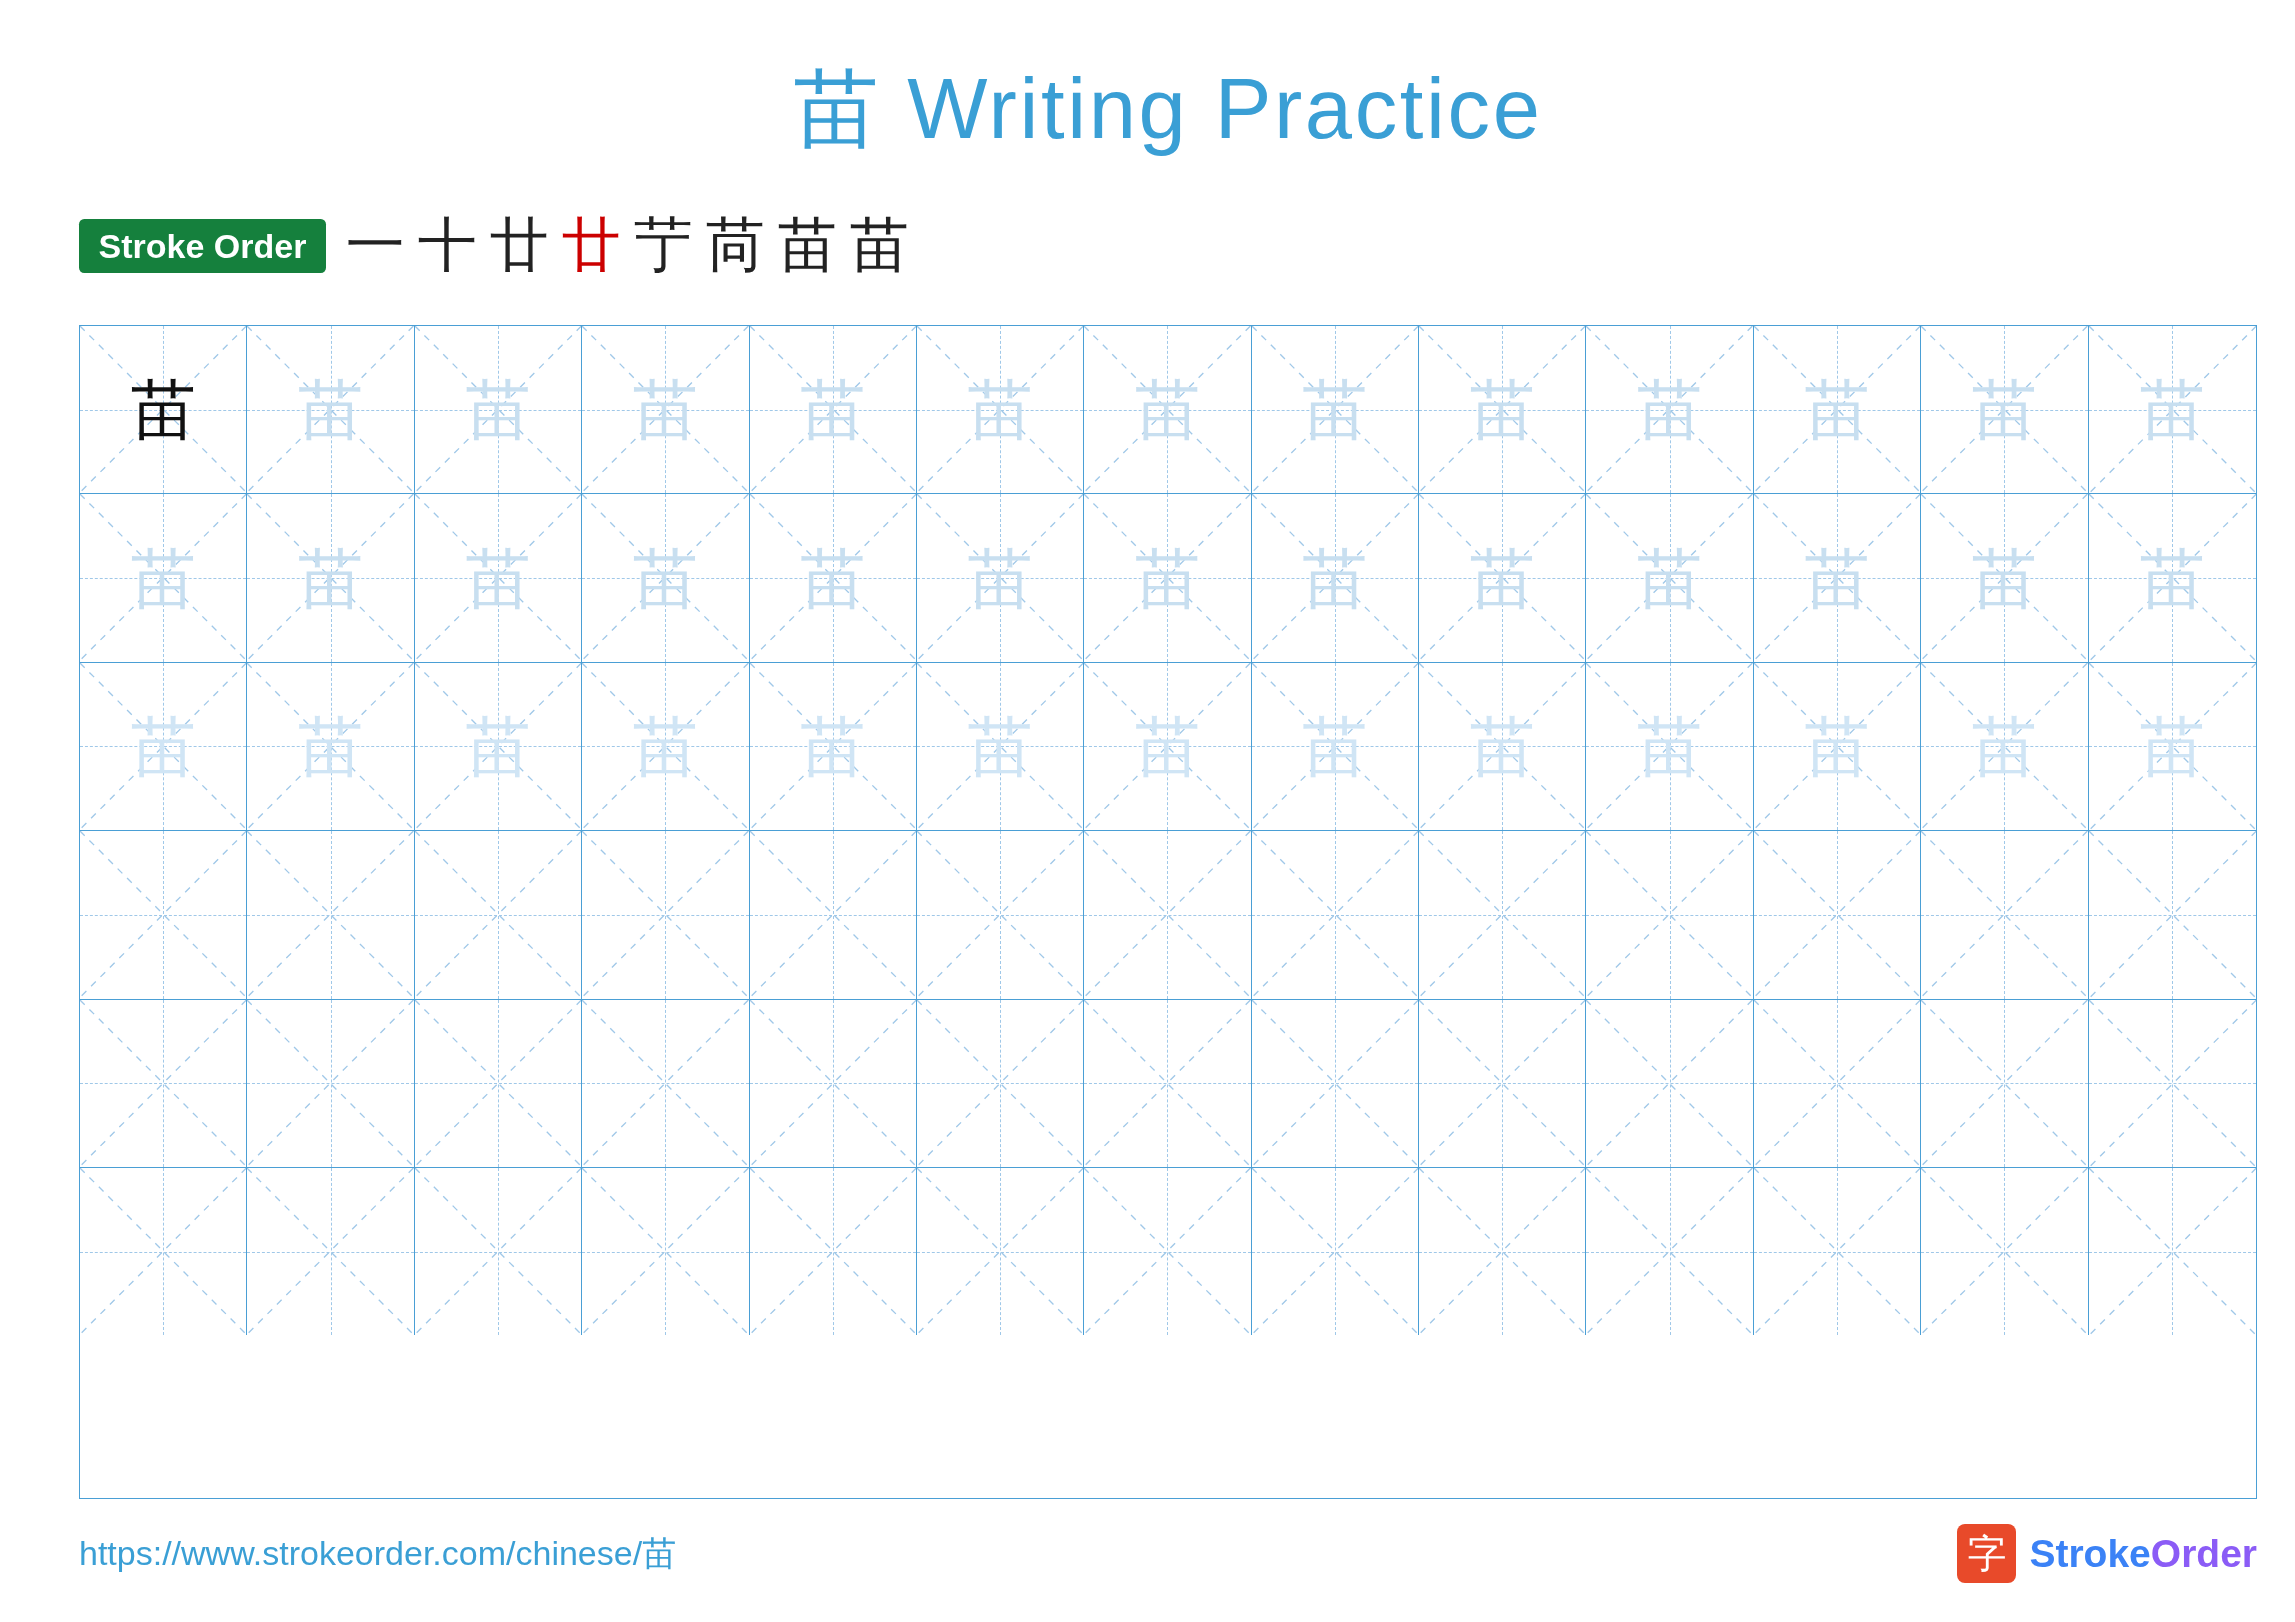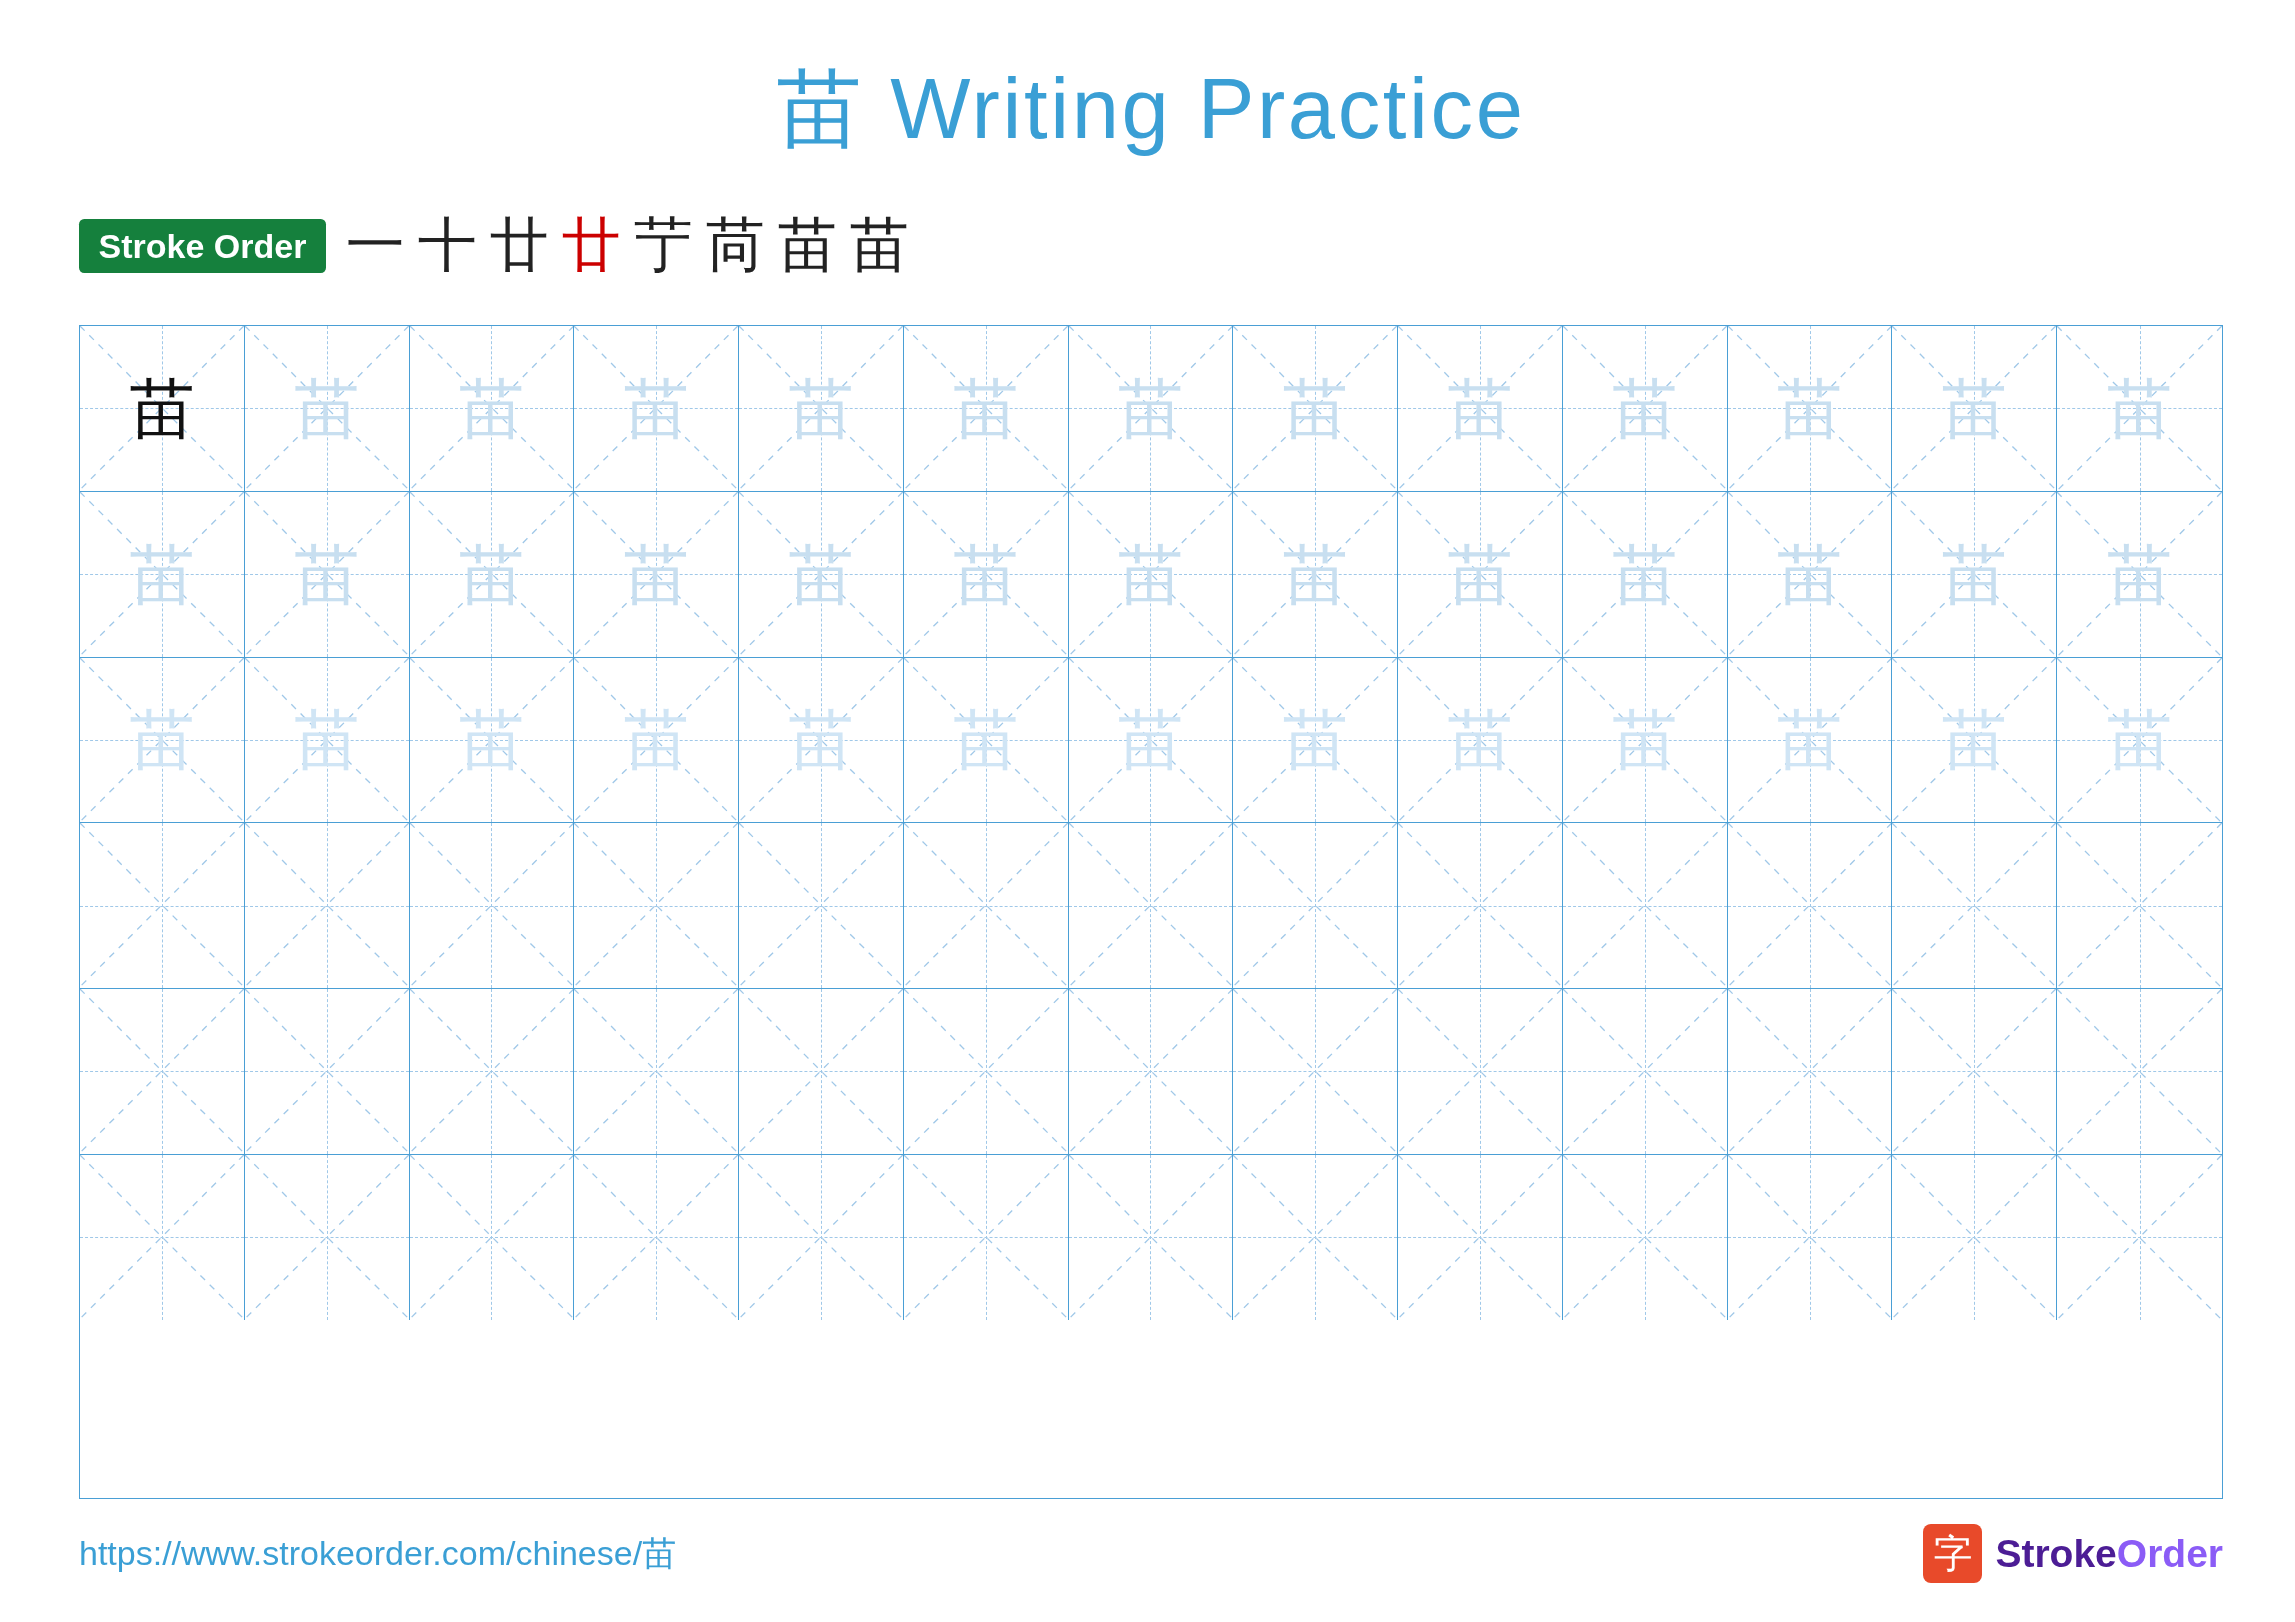--- a/index.html
+++ b/index.html
@@ -11,21 +11,21 @@
       position: relative;
       overflow: hidden;
     }
 
     .page-content {
       width: 100%;
       height: 100%;
       display: flex;
       flex-direction: column;
       align-items: center;
-      padding: 52px 72px 39px 79px;
+      padding: 52px 38px 39px 79px;
     }
 
     .title {
       font-size: 85px;
       color: #3a9fd5;
       font-weight: 400;
       margin-bottom: 39px;
       letter-spacing: 2.6px;
     }
 
@@ -742,19 +742,19 @@
 
   </div>
 
   <div class="footer">
     <div class="footer-url">https://www.strokeorder.com/chinese/苗</div>
     <div class="footer-logo">
       <div class="footer-logo-icon">
         <span>字</span>
       </div>
       <div class="footer-logo-text">
-        <span style="color:#4c1d95;">Stroke</span><span>Order</span>
+        <span style="color:#3b82f6;">Stroke</span><span>Order</span>
       </div>
     </div>
   </div>
 
 </div>
 
 
 </body></html>

